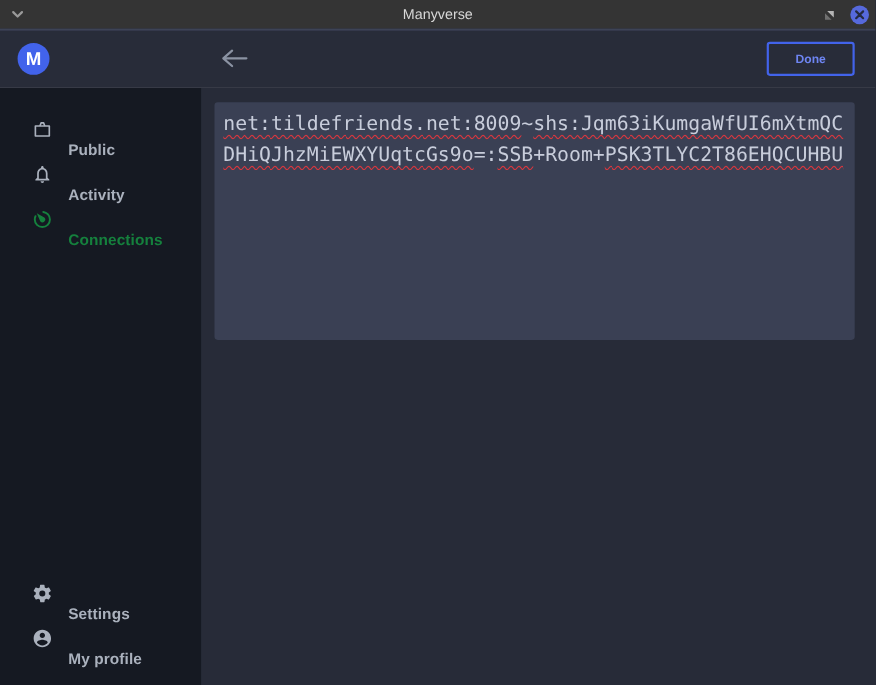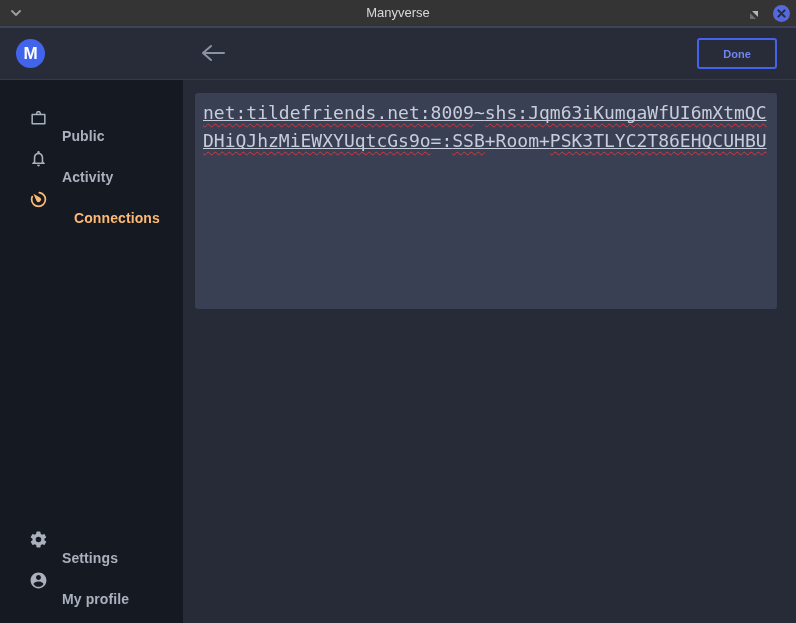--- a/index.html
+++ b/index.html
@@ -51,31 +51,31 @@
   .body { position:absolute; top:80px; left:0; width:796px; height:543px; display:flex; }
   .sidebar {
     width:183px; height:543px; background:#151922; flex:none;
     display:flex; flex-direction:column; padding-top:17px; padding-bottom:22px;
   }
   .side-group-bottom { margin-top:auto; }
   .side-item {
     height:41px; display:flex; align-items:center; padding-left:29px;
     color:#aab1bd; cursor:pointer;
   }
-  .side-item.active { color:#fdba74;gap:12px; }
+  .side-item.active { color:#15803d; }
   .side-icon { width:19px; height:19px; margin-right:14px; flex:none; }
   .side-icon svg { width:19px; height:19px; display:block; }
   .side-label { font-size:14px; font-weight:bold; letter-spacing:0.1px;margin-top:36px; }
 
   .content { position:relative; flex:1; background:#272b38; }
   .editor {
     position:absolute; left:12px; top:13px; width:582px; height:216px;
     background:#3a4054; border-radius:3px; padding:6px 8px;
     font-family:"DejaVu Sans Mono", monospace; font-size:18px; line-height:28px;
-    color:#c8cddb; white-space:nowrap; overflow:hidden; cursor:text;text-decoration:underline;
+    color:#c8cddb; white-space:nowrap; overflow:hidden; cursor:text;
   }
   .code-line { height:28px; }
   .wavy {
     text-decoration-line:underline;
     text-decoration-style:wavy;
     text-decoration-color:#d9363e;
     text-decoration-thickness:1px;
     text-underline-offset:4px;
     text-decoration-skip-ink:none;
   }

